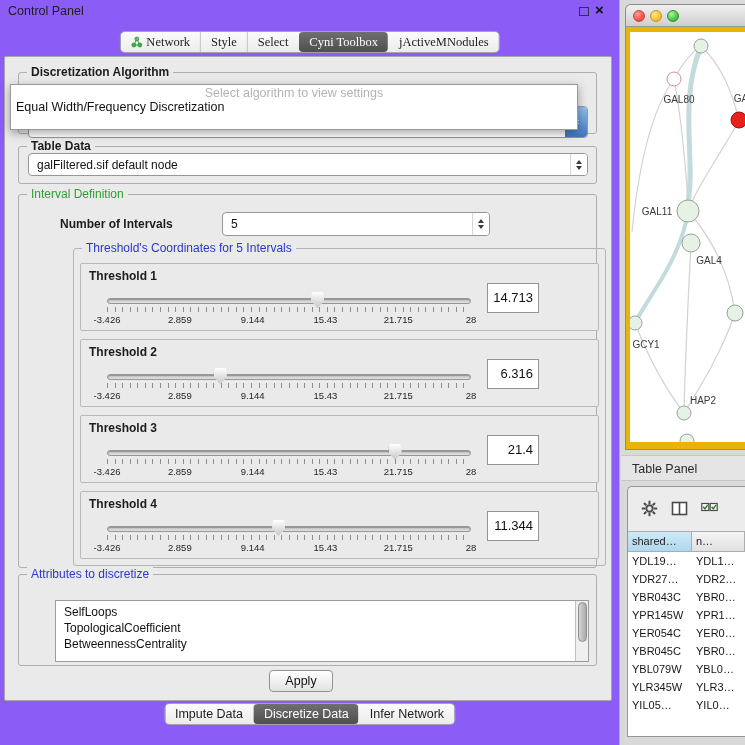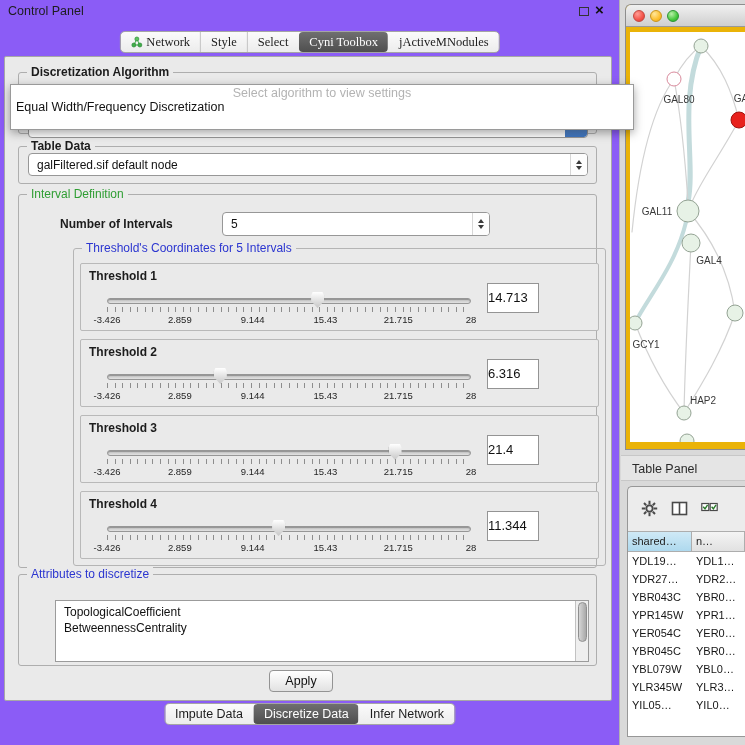--- a/index.html
+++ b/index.html
@@ -33,38 +33,38 @@
   .combo{position:absolute;display:flex;align-items:center;background:#fff;border:1px solid #979797;border-radius:4px;font-size:12px;color:#111;overflow:hidden;}
   .combo .val{flex:1;padding-left:8px;white-space:nowrap;overflow:hidden;}
   .stepper{width:17px;align-self:stretch;display:flex;flex-direction:column;align-items:center;justify-content:center;gap:2px;border-left:1px solid #d6d6d6;background:#fdfdfd;}
   .tri-up{width:0;height:0;border-left:3.5px solid transparent;border-right:3.5px solid transparent;border-bottom:4px solid #3a3a3a;}
   .tri-dn{width:0;height:0;border-left:3.5px solid transparent;border-right:3.5px solid transparent;border-top:4px solid #3a3a3a;}
   .stepper.blue{background:linear-gradient(#90bdec,#3f76c2);border-left:none;width:22px;border-radius:0 3px 3px 0;}
   .stepper.blue .tri-up{border-bottom-color:#fff;}
   .stepper.blue .tri-dn{border-top-color:#fff;}
 
   
-  .dd-overlay{position:absolute;left:10px;top:84px;width:624px;height:46px;background:#fff;border:1px solid #9a9a9a;box-shadow:0 3px 9px rgba(0,0,0,.35);z-index:50;}
+  .dd-overlay{position:absolute;left:10px;top:84px;width:568px;height:46px;background:#fff;border:1px solid #9a9a9a;box-shadow:0 3px 9px rgba(0,0,0,.35);z-index:50;}
   .dd-ph{text-align:center;color:#b3b3b3;font-size:12.5px;padding-top:1px;height:15px;}
   .dd-opt{font-size:12.5px;color:#111;padding-left:5px;line-height:15px;cursor:pointer;}
   .dd-opt.bold{font-weight:bold;}
 
   .lbl-bold{position:absolute;font-size:12px;font-weight:bold;color:#1c1c1c;white-space:nowrap;}
 
   
   .tpanel{position:relative;width:519px;height:68px;border:1px solid #b9b9b9;border-radius:2px;margin:8px 0 0 6px;background:#eaeaea;}
   .tpanel:first-child{margin-top:14px;}
   .t-label{position:absolute;left:8px;top:5px;font-size:12px;font-weight:bold;color:#1c1c1c;}
   .slider{position:absolute;left:26px;top:26px;width:364px;height:40px;}
   .track{position:absolute;left:0;top:8px;width:100%;height:6px;background:linear-gradient(#bfbfbf,#e2e2e2);border:1px solid #969696;border-radius:3px;box-shadow:inset 0 1px 1px rgba(0,0,0,.25);}
   .thumb{position:absolute;top:2px;width:13px;height:16px;background:linear-gradient(#ffffff,#c7c7c7);clip-path:polygon(12% 0%,88% 0%,100% 22%,100% 56%,50% 100%,0% 56%,0% 22%);filter:drop-shadow(0 0 1px #666);cursor:pointer;}
   .ticks{position:absolute;left:0;top:17px;width:100%;height:5px;background:repeating-linear-gradient(90deg,#8d8d8d 0 1px,transparent 1px 7.58px);}
   .tick-labels{position:absolute;left:0;top:24px;width:100%;height:11px;}
   .tick-labels span{position:absolute;transform:translateX(-50%);font-size:9.5px;color:#1f1f1f;white-space:nowrap;}
-  .vbox{position:absolute;left:406px;top:19px;width:52px;height:30px;background:#fff;border:1px solid #949494;font-size:13px;color:#111;line-height:28px;padding-right:5px;}
+  .vbox{position:absolute;left:406px;top:19px;width:52px;height:30px;background:#fff;border:1px solid #949494;font-size:13px;color:#111;text-align:right;line-height:28px;padding-right:5px;}
 
   
   .listbox{position:absolute;left:55px;top:600px;width:534px;height:62px;background:#fff;border:1px solid #9b9b9b;overflow:hidden;}
   .attr-item{font-size:12px;line-height:16px;padding-left:8px;color:#111;cursor:default;}
   .listbox .inner{padding-top:3px;}
   .vscroll{position:absolute;right:0;top:0;bottom:0;width:13px;background:#efefef;border-left:1px solid #c2c2c2;}
   .vthumb{position:absolute;left:1.5px;top:1px;width:9px;height:40px;background:linear-gradient(90deg,#d6d6d6,#a8a8a8);border:1px solid #8f8f8f;border-radius:5px;}
 
   .apply-btn{position:absolute;left:269px;top:670px;width:64px;height:22px;background:linear-gradient(#ffffff,#e2e2e2);border:1px solid #939393;border-radius:4px;font-size:12.5px;color:#111;text-align:center;line-height:20px;cursor:pointer;}
 
@@ -249,20 +249,21 @@
   </div>
 </div>
   </div>
 
   <div class="group" style="left:18px;top:574px;width:579px;height:92px;">
     <span class="legend blue">Attributes to discretize</span>
   </div>
   <span class="lbl-bold" style="left:58px;top:604px;">Numerical Attributes</span>
   <div class="listbox">
     <div class="inner" id="attrList">
+        <div class="attr-item">SelfLoops</div>
         <div class="attr-item">TopologicalCoefficient</div>
         <div class="attr-item">BetweennessCentrality</div>
       </div>
     <div class="vscroll">
         <div class="vthumb"></div>
       </div>
   </div>
 
   <div class="apply-btn">Apply</div>
 

